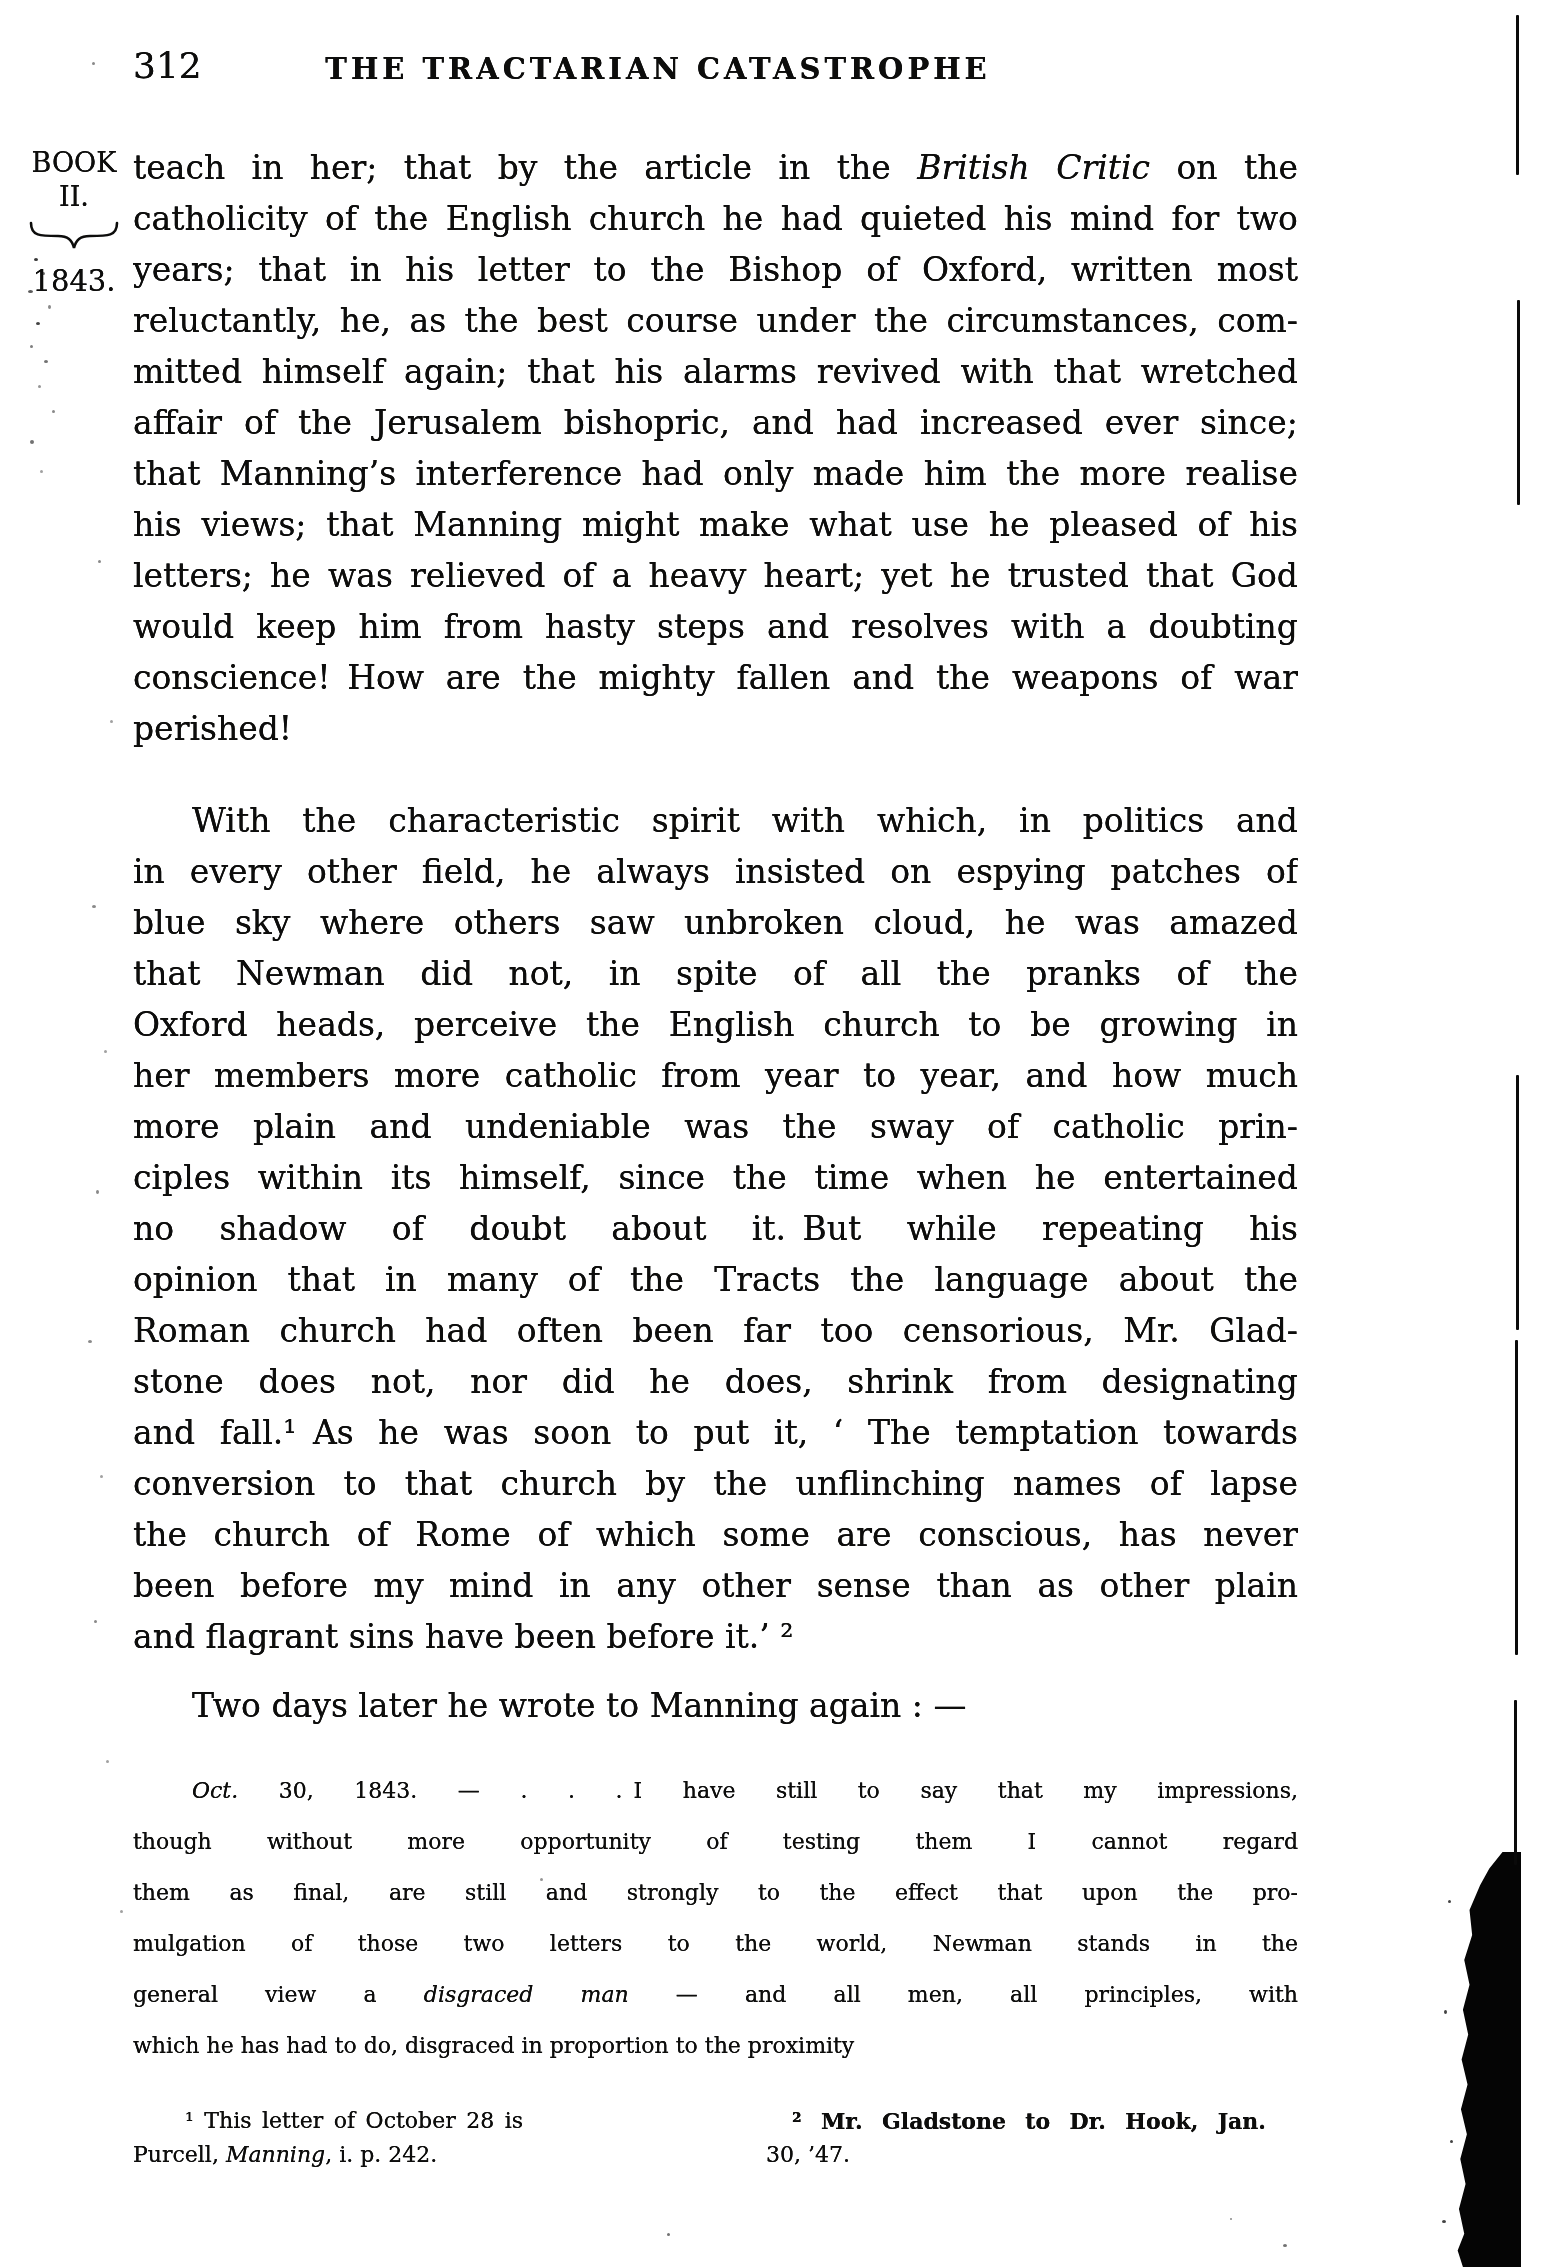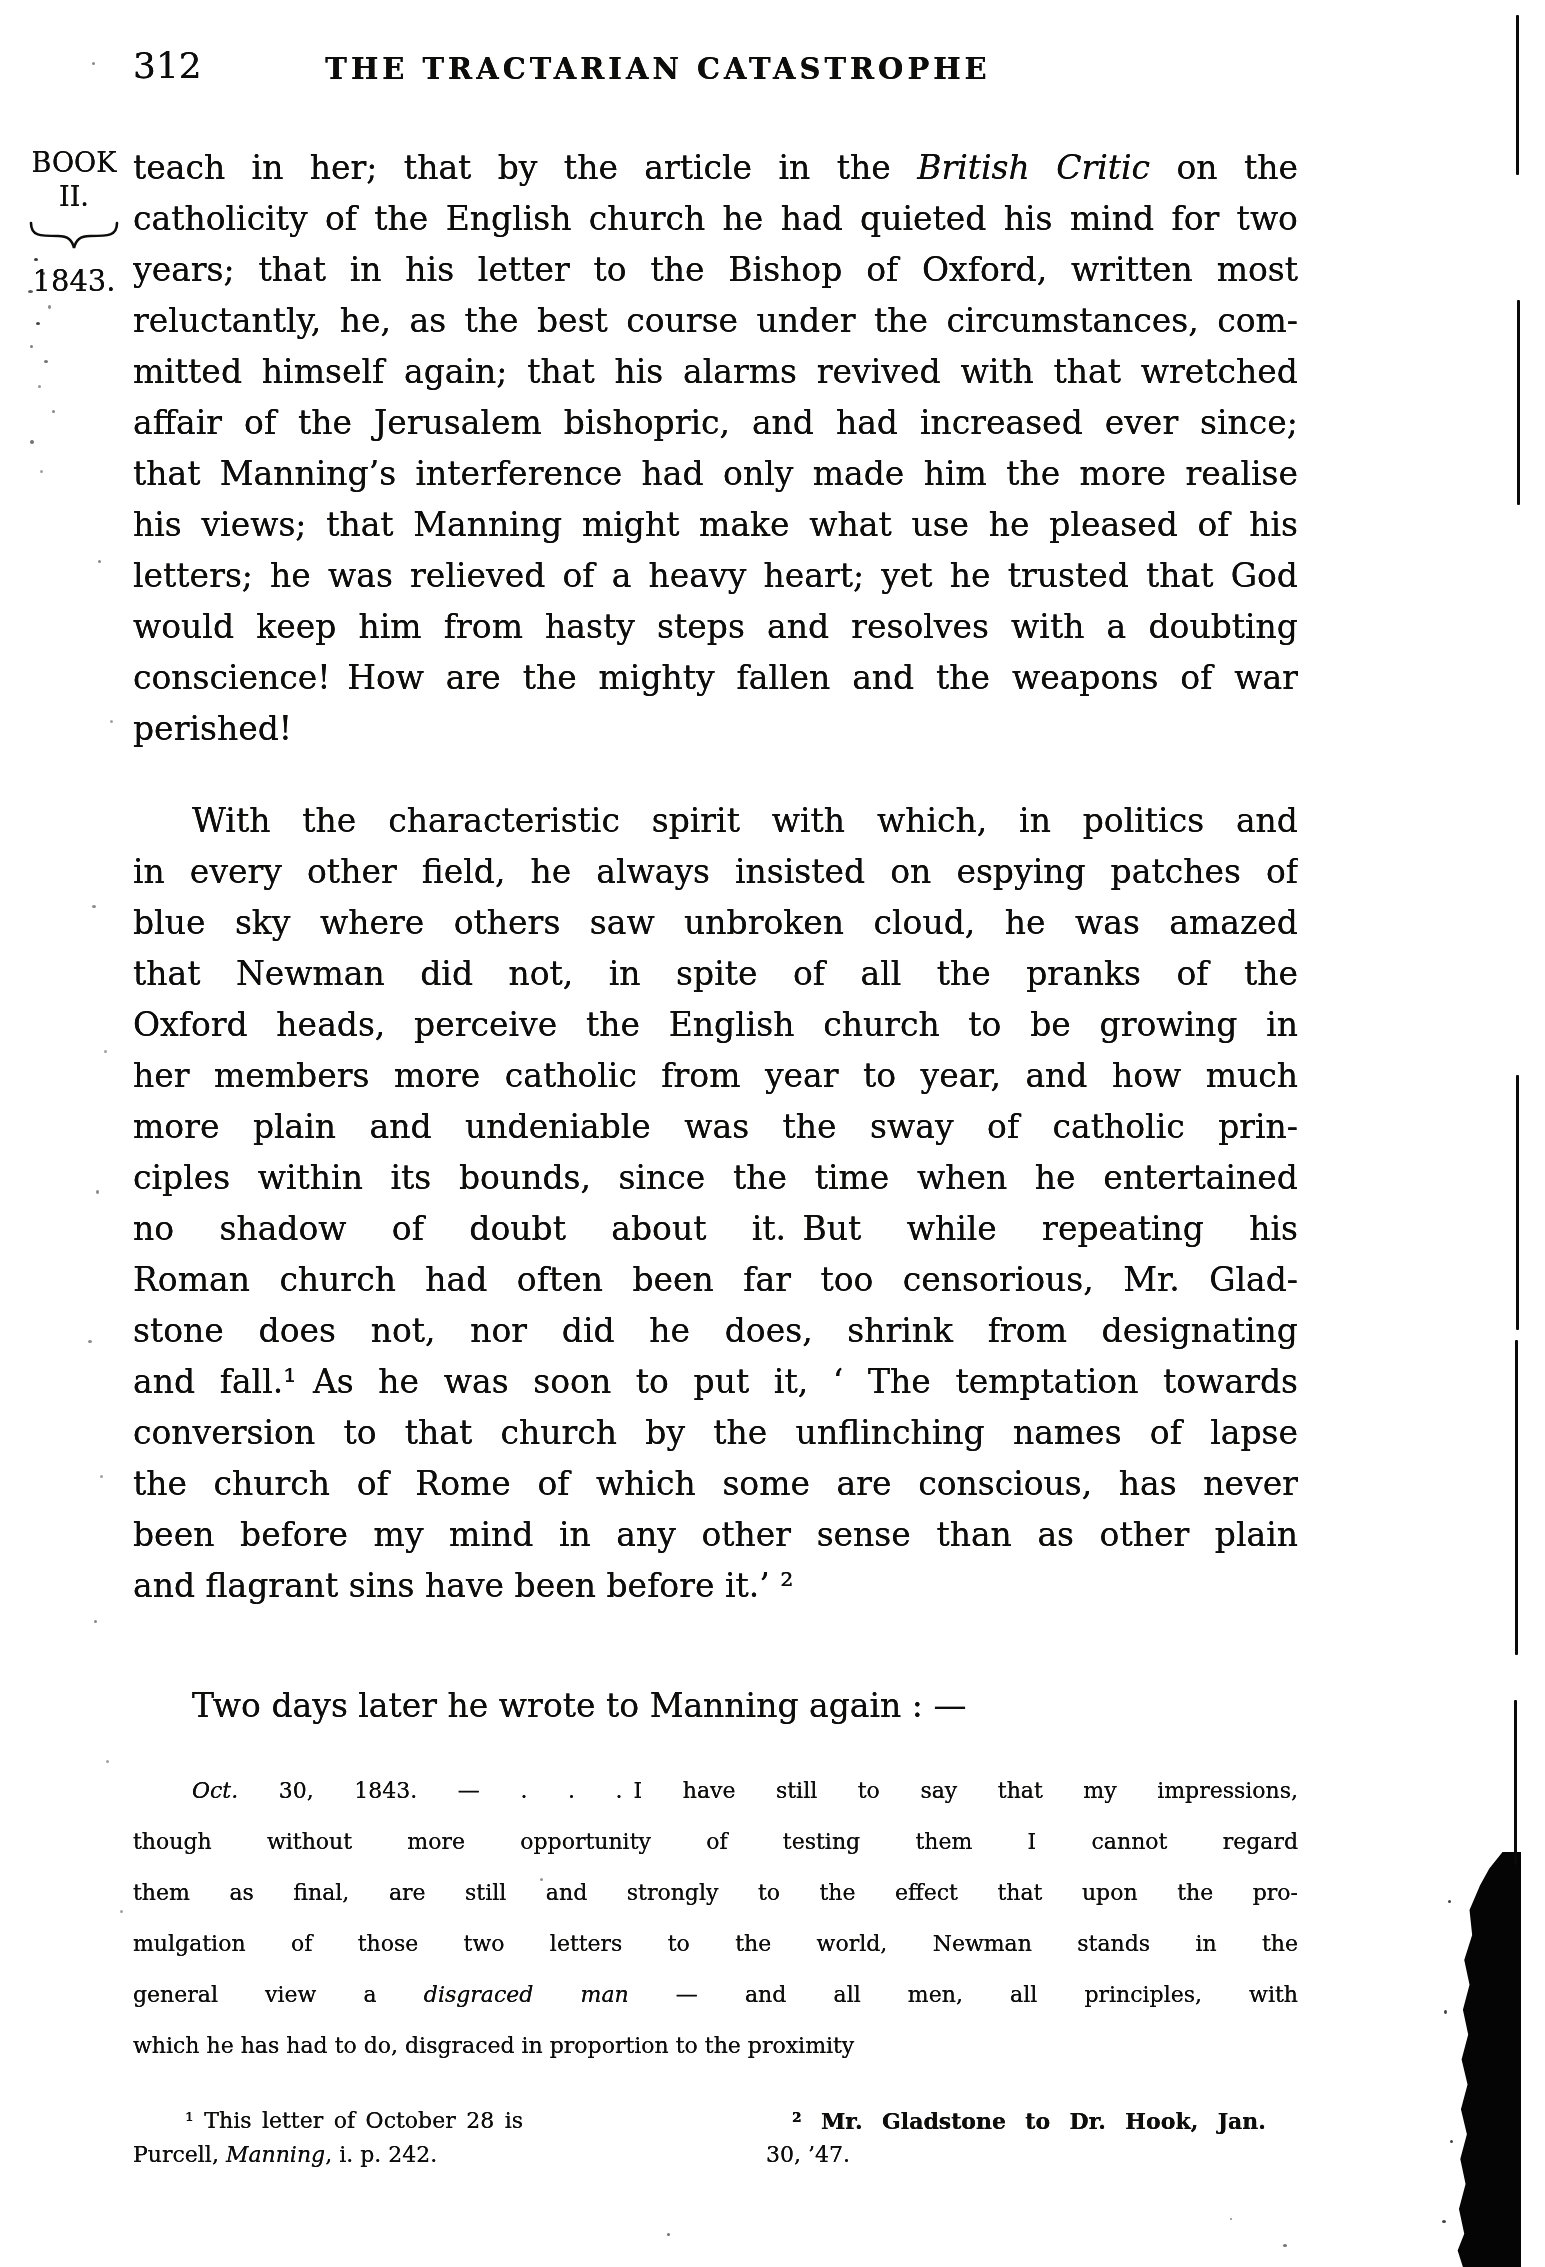--- a/index.html
+++ b/index.html
@@ -72,22 +72,23 @@
     </div>
 
     <div class="block" style="top:795px">
       <div class="jl ind">With the characteristic spirit with which, in politics and</div>
       <div class="jl">in every other field, he always insisted on espying patches of</div>
       <div class="jl">blue sky where others saw unbroken cloud, he was amazed</div>
       <div class="jl">that Newman did not, in spite of all the pranks of the</div>
       <div class="jl">Oxford heads, perceive the English church to be growing in</div>
       <div class="jl">her members more catholic from year to year, and how much</div>
       <div class="jl">more plain and undeniable was the sway of catholic prin-</div>
-      <div class="jl">ciples within its bounds, since the time when he entertained</div>
+      <div class="jl">ciples within its himself, since the time when he entertained</div>
       <div class="jl">no shadow of doubt about it. But while repeating his</div>
+      <div class="jl">opinion that in many of the Tracts the language about the</div>
       <div class="jl">Roman church had often been far too censorious, Mr. Glad-</div>
       <div class="jl">stone does not, nor did he does, shrink from designating</div>
       <div class="jl">and fall.¹ As he was soon to put it, ‘ The temptation towards</div>
       <div class="jl">conversion to that church by the unflinching names of lapse</div>
       <div class="jl">the church of Rome of which some are conscious, has never</div>
       <div class="jl">been before my mind in any other sense than as other plain</div>
       <div class="ll">and flagrant sins have been before it.’ ²</div>
     </div>
 
     <div class="block" style="top:1680px">

